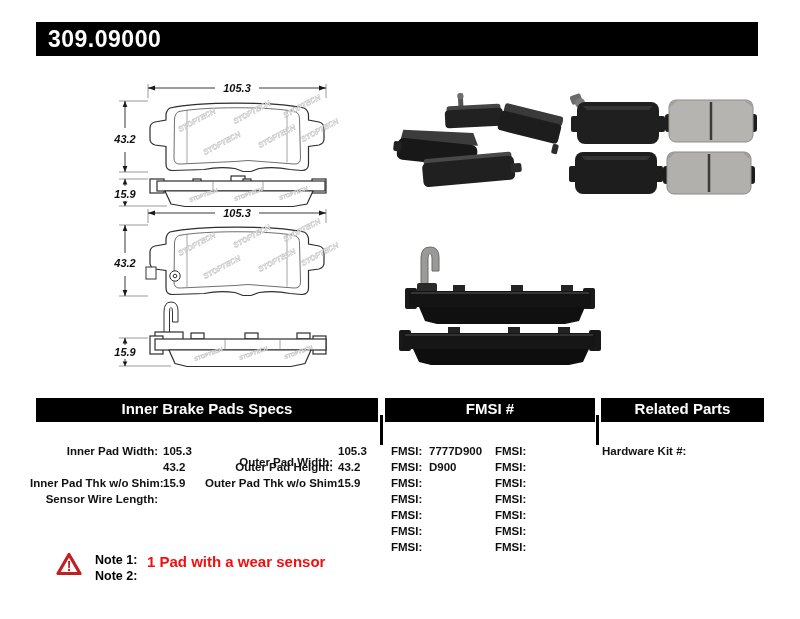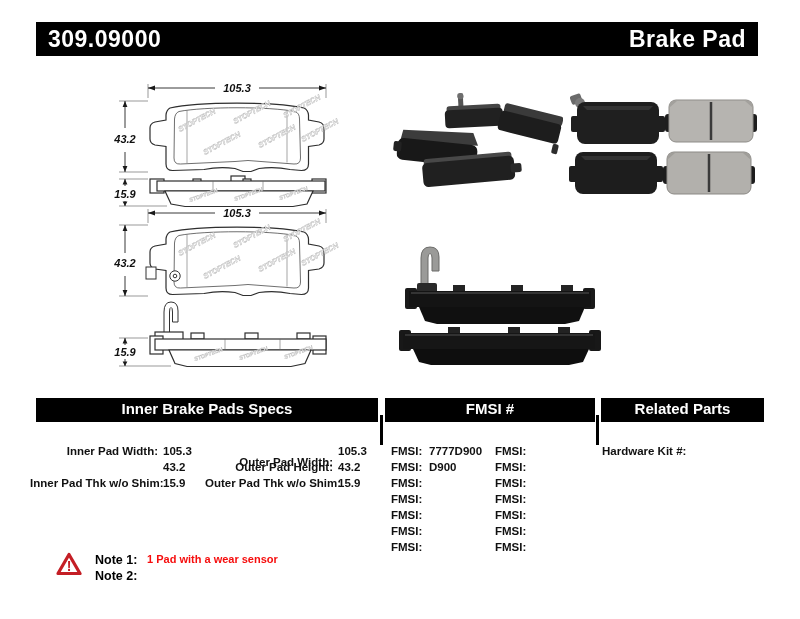--- a/index.html
+++ b/index.html
@@ -22,32 +22,31 @@
   .wm2{font:italic bold 5.5px "Liberation Sans",sans-serif;fill:#ffffff;stroke:#b5b5b5;stroke-width:.4;}
   .meta{fill:#fff;stroke:#333;stroke-width:1;}
   
   .thbar{position:absolute;top:398px;height:24px;background:var(--bar-black,#000);display:flex;}
   .thbar span{flex:1;color:#fff;font-weight:bold;font-size:15px;line-height:22px;text-align:center;}
   .vdiv{position:absolute;top:415px;width:3px;height:30px;background:var(--bar-black,#000);}
   .cell{position:absolute;height:16px;line-height:16px;font-size:11.5px;font-weight:bold;white-space:nowrap;}
   .lab-r{text-align:right;}
   
   .notelab{position:absolute;font-size:12.5px;font-weight:bold;color:#000;}
-  .notetxt{position:absolute;font-size:11px;font-weight:bold;color:var(--note-red,#f60d0d);}
+  .notetxt{position:absolute;font-size:15px;font-weight:bold;color:var(--note-red,#f60d0d);}
   .warn-tri{stroke:var(--warn-red,#c41e25);}
   .warn-txt{fill:var(--warn-red,#c41e25);font:bold 14px "Liberation Sans",sans-serif;}
 </style>
 </head>
 <body>
 
 <div class="page">
 
   <div class="topbar">
     <span>309.09000</span>
-    <span>Brake Pad</span>
   </div>
 
   <svg width="0" height="0" style="position:absolute" aria-hidden="true">
     <defs>
       <g id="padFront">
         <path class="ol" d="M 22 7 C 50 0.5 128 0.5 156 7 Q 160 9 160.5 14 L 160.5 19 L 171 21 Q 176 22.5 176 27 L 176 38 Q 176 42.5 171 44 L 160.5 45.5 L 160.5 63 Q 160.5 69.5 153.5 69.5 L 142 68.5 Q 127 65.5 111 67.5 L 103 70.5 L 95 70.5 L 87 67.5 Q 71 65.5 56 68.5 L 24.5 69.5 Q 18 69.5 18 63 L 18 45.5 L 7 44 Q 2 42.5 2 38 L 2 27 Q 2 22.5 7 21 L 18 19 L 18 14 Q 18.5 9 22 7 Z"></path>
         <path class="il" d="M 31 10.5 C 56 5.5 122 5.5 147 10.5 Q 151.5 12 151.5 18 L 152.5 57 Q 152.5 63.5 146 63 L 113 60.5 Q 100 58.5 87 60.5 L 32.5 63 Q 26 63.5 26 57 L 26.5 18 Q 27 12 31 10.5 Z"></path>
         <line class="tl" x1="39" y1="9.5" x2="39" y2="62"></line>
         <line class="tl" x1="139" y1="9.5" x2="139" y2="61.5"></line>
       </g>
@@ -256,20 +255,21 @@
     <span>Related Parts</span>
   </div>
   <div class="vdiv" style="left:380px;"></div>
   <div class="vdiv" style="left:596px;"></div>
 
   <div class="cell lab-r" style="left:30px;top:443px;width:128px;">Inner Pad Width:</div>
   <div class="cell" style="left:163px;top:443px;">105.3</div>
   <div class="cell" style="left:163px;top:459px;">43.2</div>
   <div class="cell lab-r" style="left:30px;top:475px;width:128px;">Inner Pad Thk w/o Shim:</div>
   <div class="cell" style="left:163px;top:475px;">15.9</div>
+  <div class="cell lab-r" style="left:30px;top:491px;width:128px;">Sensor Wire Length:</div>
   <div class="cell" style="left:163px;top:491px;"></div>
 
   <div class="cell lab-r" style="left:205px;top:443px;width:128px;margin-top:11px;">Outer Pad Width:</div>
   <div class="cell" style="left:338px;top:443px;">105.3</div>
   <div class="cell lab-r" style="left:205px;top:459px;width:128px;">Outer Pad Height:</div>
   <div class="cell" style="left:338px;top:459px;">43.2</div>
   <div class="cell lab-r" style="left:205px;top:475px;width:128px;">Outer Pad Thk w/o Shim:</div>
   <div class="cell" style="left:338px;top:475px;">15.9</div>
 
   <div class="cell" style="left:391px;top:443px;">FMSI:</div>

